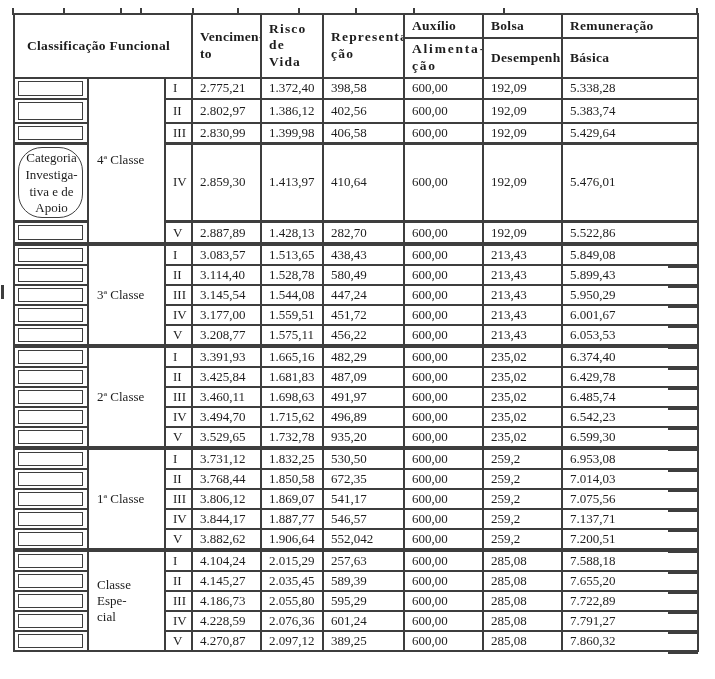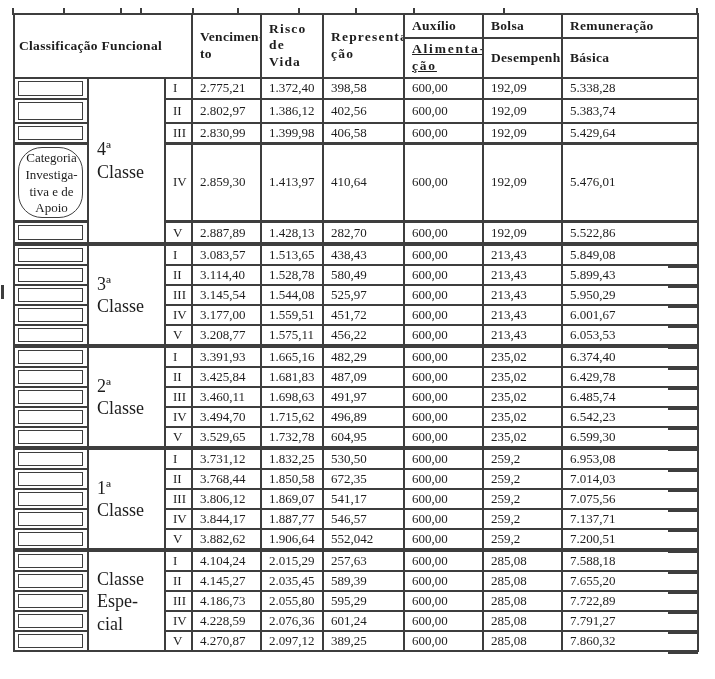--- a/index.html
+++ b/index.html
@@ -3,36 +3,36 @@
 <meta charset="utf-8">
 <style>
   html,body{margin:0;padding:0;background:#ffffff;}
   body{width:715px;height:679px;position:relative;font-family:"Liberation Serif",serif;color:#1d1d1d;overflow:hidden;}
   table{border-collapse:collapse;table-layout:fixed;position:absolute;left:13px;top:13px;width:684px;}
   th,td{border:2px solid #3e3e3e;overflow:hidden;}
   th{font-weight:bold;text-align:left;font-size:13.5px;padding:2px 3px 2px 7px;vertical-align:middle;letter-spacing:0.3px;}
   td{font-size:13px;padding:1px 2px 1px 7px;vertical-align:middle;}
   .ml{white-space:pre-line;line-height:1.25;}
   .sp1{letter-spacing:1.2px;}
-  .sp2{letter-spacing:1.8px;text-decoration:underline;}
+  .sp2{letter-spacing:1.8px;}
   tr.hr1{height:24px;}
   tr.hr2{height:32px;}
   tbody.sec0 tr.r0{height:21px;}
   tbody.sec0 tr.r1{height:24px;}
   tbody.sec0 tr.r2{height:19px;}
   tbody.sec0 tr.r3{height:78px;}
   tbody.sec0 tr.r4{height:23px;}
   tbody.lower tr{height:18.4px;}
   tbody.lower tr:first-child td{border-top:4px solid #3e3e3e;}
   tbody.sec0 tr.r3 td{border-top:3px solid #3e3e3e;}
   tbody.sec0 tr.r4 td{border-top:3px solid #3e3e3e;}
   td.catcell{position:relative;padding:0;}
   .catbox{position:absolute;top:2px;bottom:2px;left:3px;right:4px;border:1.6px solid #3e3e3e;}
   .catbox.hastext{font-size:13px;line-height:1.3;padding:2px 2px 0 4px;white-space:pre-line;text-align:center;border-radius:24px;}
-  td.classcell{vertical-align:middle;padding-left:8px;font-size:18px;}
+  td.classcell{vertical-align:middle;padding-left:8px;font-size:13px;}
   td.roman{padding-left:7px;}
   td.val{padding-left:7px;}
   .artifact{position:absolute;background:#3e3e3e;}
 </style>
 </head>
 <body>
 
 <table id="main-table">
   <colgroup>
     <col style="width:74px">
@@ -40,21 +40,21 @@
       <col style="width:27px">
     <col style="width:69px">
       <col style="width:62px">
       <col style="width:81px">
     <col style="width:79px">
       <col style="width:79px">
       <col style="width:136px">
   </colgroup>
   <thead>
     <tr class="hr1">
-      <th colspan="3" rowspan="2" style="padding-left:4px">Classificação Funcional</th>
+      <th colspan="3" rowspan="2" style="padding-left:12px">Classificação Funcional</th>
       <th rowspan="2" class="ml">Vencimen-
 to</th>
       <th rowspan="2" class="ml sp1">Risco de
 Vida</th>
       <th rowspan="2" class="ml sp1">Representa-
 ção</th>
       <th>Auxílio</th>
       <th>Bolsa</th>
       <th>Remuneração</th>
     </tr>
@@ -158,21 +158,21 @@
         <td class="val">213,43</td>
         <td class="val">5.899,43</td>
       </tr>
       <tr class="r2">
         <td class="catcell">
           <div class="catbox"></div>
         </td>
         <td class="roman">III</td>
         <td class="val">3.145,54</td>
         <td class="val">1.544,08</td>
-        <td class="val">525,97</td>
+        <td class="val">447,24</td>
         <td class="val">600,00</td>
         <td class="val">213,43</td>
         <td class="val">5.950,29</td>
       </tr>
       <tr class="r3">
         <td class="catcell">
           <div class="catbox"></div>
         </td>
         <td class="roman">IV</td>
         <td class="val">3.177,00</td>
@@ -245,21 +245,21 @@
         <td class="val">235,02</td>
         <td class="val">6.542,23</td>
       </tr>
       <tr class="r4">
         <td class="catcell">
           <div class="catbox"></div>
         </td>
         <td class="roman">V</td>
         <td class="val">3.529,65</td>
         <td class="val">1.732,78</td>
-        <td class="val">604,95</td>
+        <td class="val">935,20</td>
         <td class="val">600,00</td>
         <td class="val">235,02</td>
         <td class="val">6.599,30</td>
       </tr>
     </tbody>
     <tbody class="lower">
       <tr class="r0">
         <td class="catcell">
           <div class="catbox"></div>
         </td>

